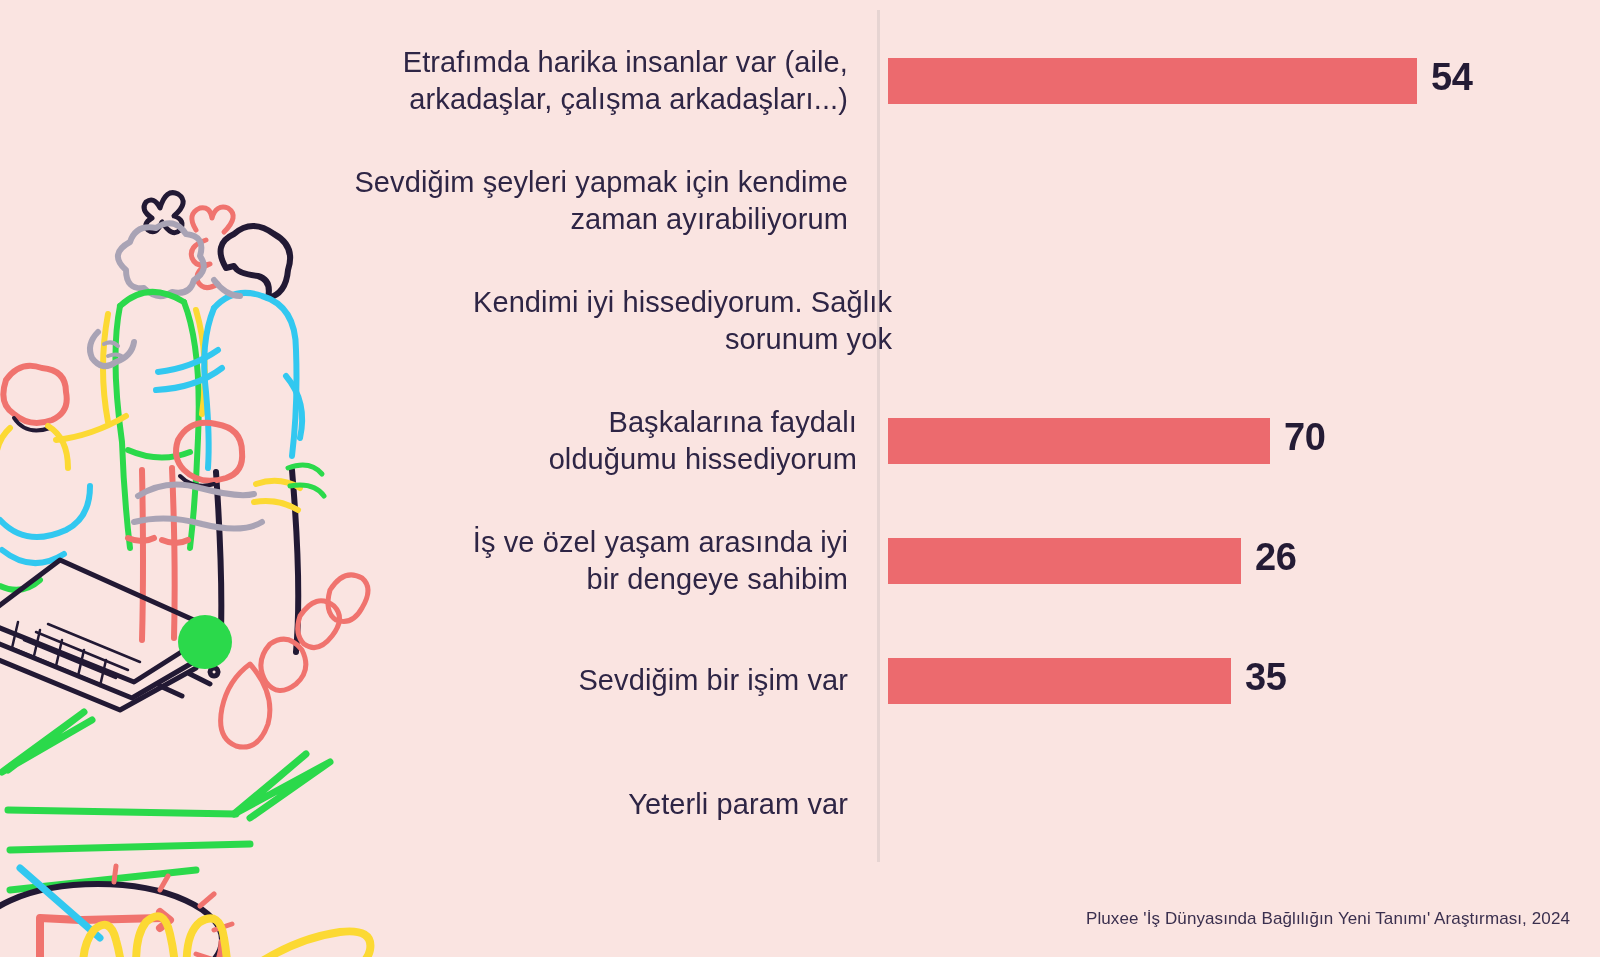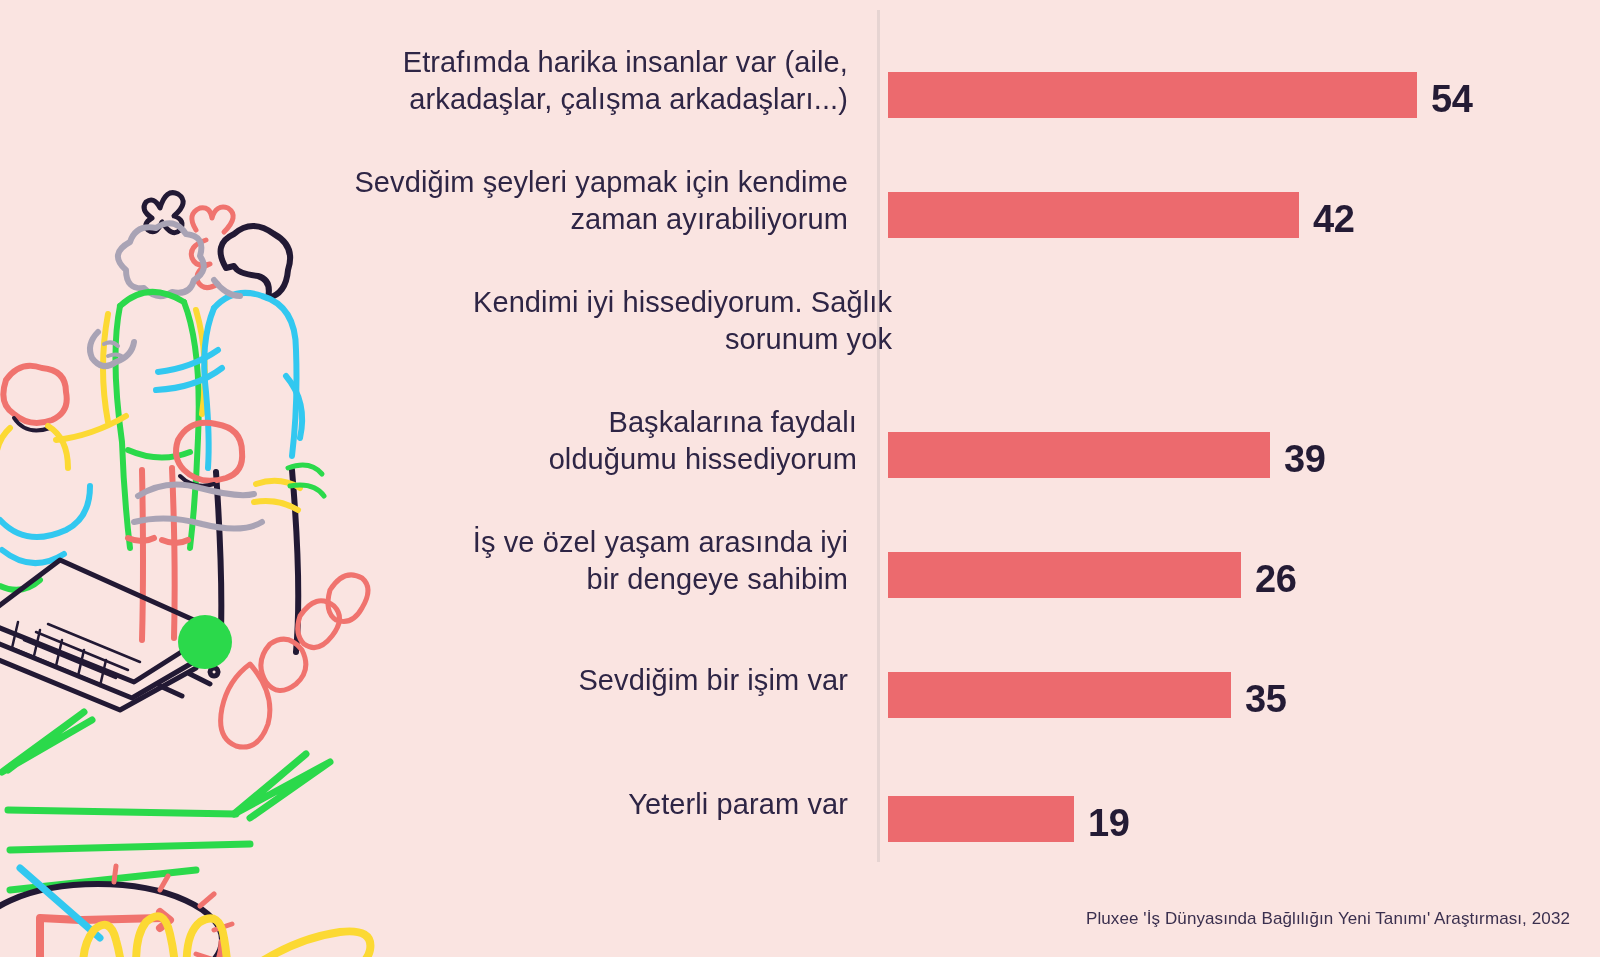--- a/index.html
+++ b/index.html
@@ -80,21 +80,21 @@
     font-weight: 400;
     white-space: pre-line;
   }
 
   .bar-wrap {
     position: absolute;
     left: 888px;
     top: 0;
     height: 60px;
     display: flex;
-    align-items: flex-end;
+    align-items: flex-start;
   }
 
   .bar {
     height: 46px;
     background: #EC6A6E;
   }
 
   .bar-value {
     margin-left: 14px;
     color: #241B35;
@@ -243,37 +243,33 @@
 arkadaşlar, çalışma arkadaşları...)</div>
         <div class="bar-wrap">
           <div class="bar" style="width:529px;"></div>
           <div class="bar-value">54</div>
         </div>
       </div>
 
       <div class="row" style="top:178px;">
         <div class="row-label">Sevdiğim şeyleri yapmak için kendime
 zaman ayırabiliyorum</div>
-        <div class="bar-wrap">
-          <div class="bar" style="width:411px;"></div>
-          <div class="bar-value">42</div>
-        </div>
       </div>
 
       <div class="row" style="top:298px;margin-left:44px;">
         <div class="row-label">Kendimi iyi hissediyorum. Sağlık
 sorunum yok</div>
       </div>
 
       <div class="row" style="top:418px;padding-left:9px;">
         <div class="row-label">Başkalarına faydalı
 olduğumu hissediyorum</div>
         <div class="bar-wrap">
           <div class="bar" style="width:382px;"></div>
-          <div class="bar-value">39</div>
+          <div class="bar-value">70</div>
         </div>
       </div>
 
       <div class="row" style="top:538px;">
         <div class="row-label">İş ve özel yaşam arasında iyi
 bir dengeye sahibim</div>
         <div class="bar-wrap">
           <div class="bar" style="width:353px;"></div>
           <div class="bar-value">26</div>
         </div>
@@ -282,24 +278,20 @@
       <div class="row" style="top:658px;">
         <div class="row-label">Sevdiğim bir işim var</div>
         <div class="bar-wrap">
           <div class="bar" style="width:343px;"></div>
           <div class="bar-value">35</div>
         </div>
       </div>
 
       <div class="row" style="top:782px;">
         <div class="row-label">Yeterli param var</div>
-        <div class="bar-wrap">
-          <div class="bar" style="width:186px;"></div>
-          <div class="bar-value">19</div>
-        </div>
       </div>
 
     </div>
   </div>
 
-  <div class="footer-credit">Pluxee 'İş Dünyasında Bağlılığın Yeni Tanımı' Araştırması, 2032</div>
+  <div class="footer-credit">Pluxee 'İş Dünyasında Bağlılığın Yeni Tanımı' Araştırması, 2024</div>
 
 </div>
 
 </body></html>

